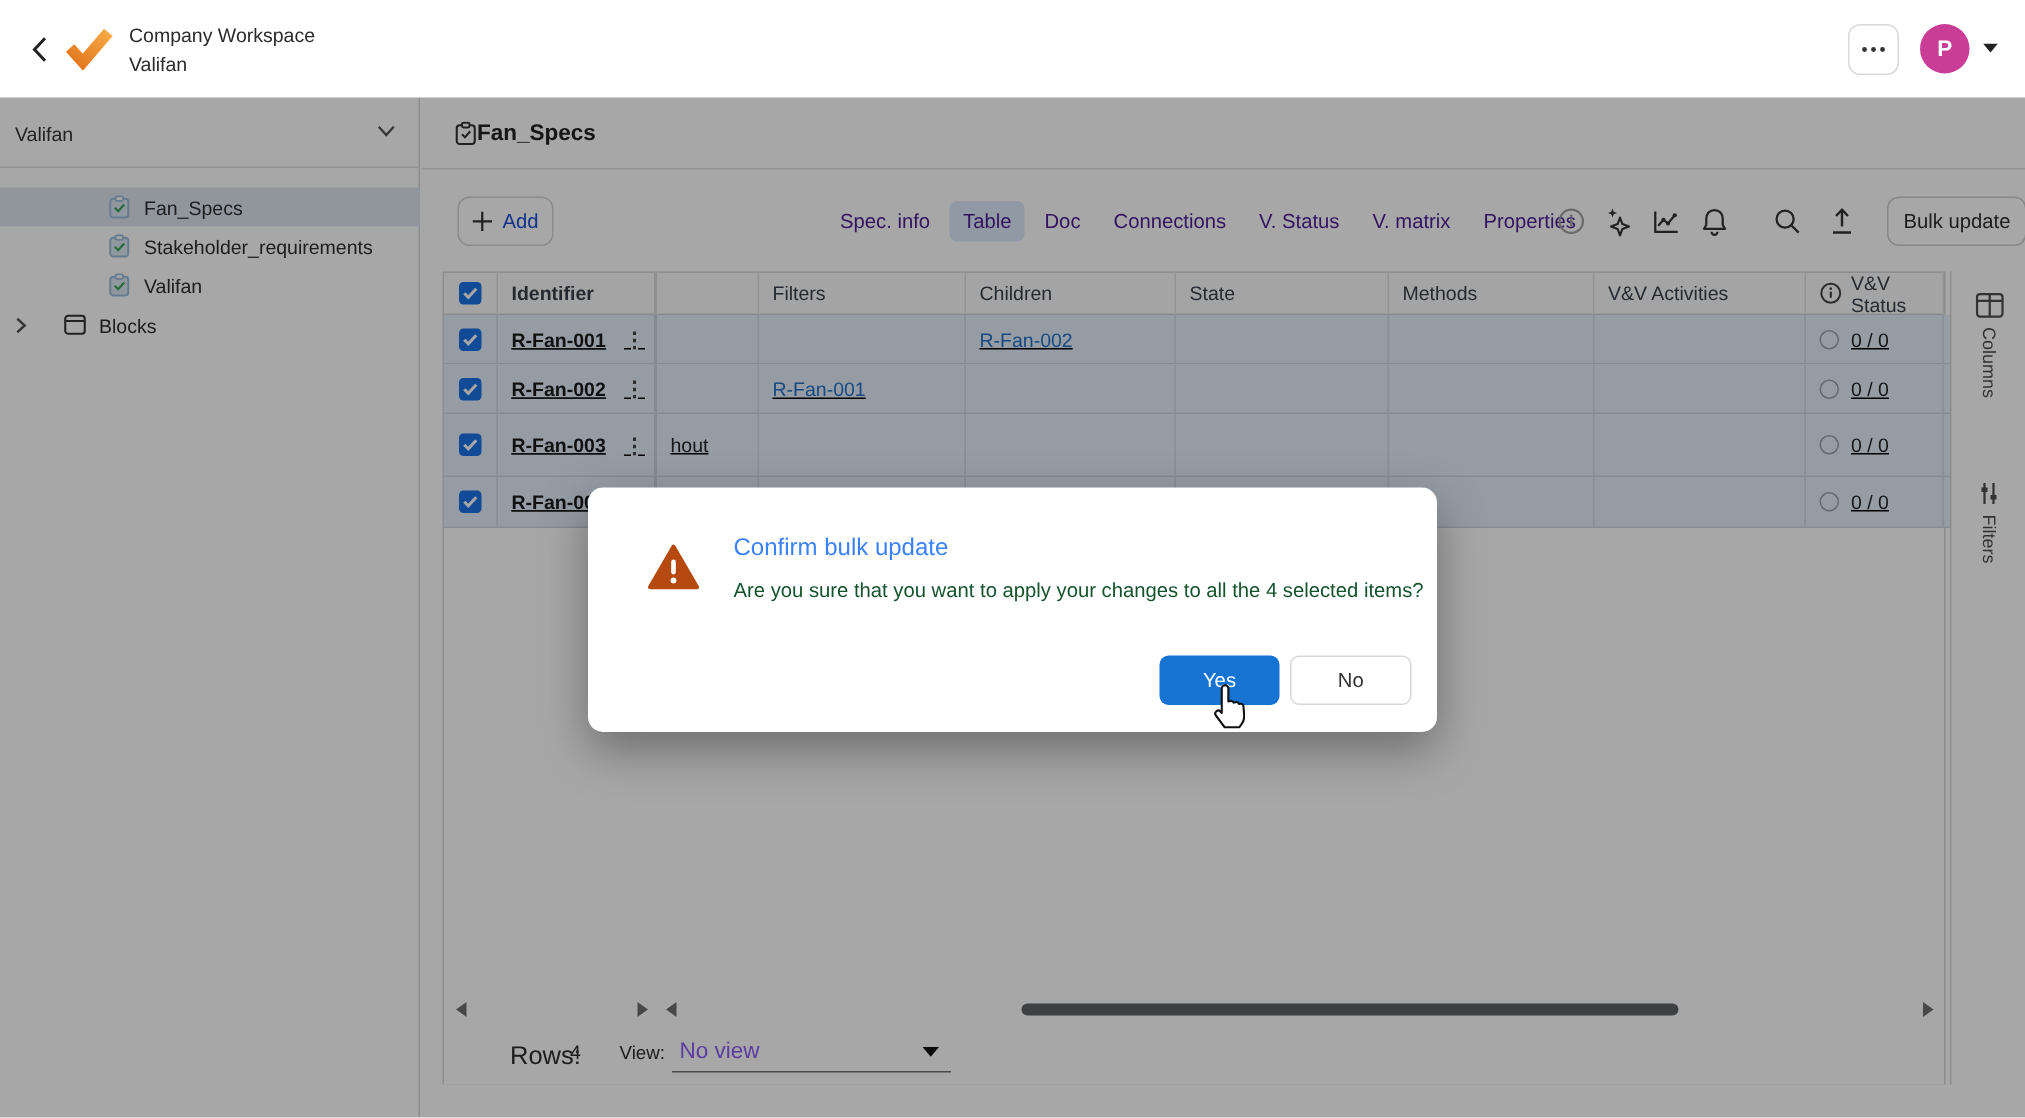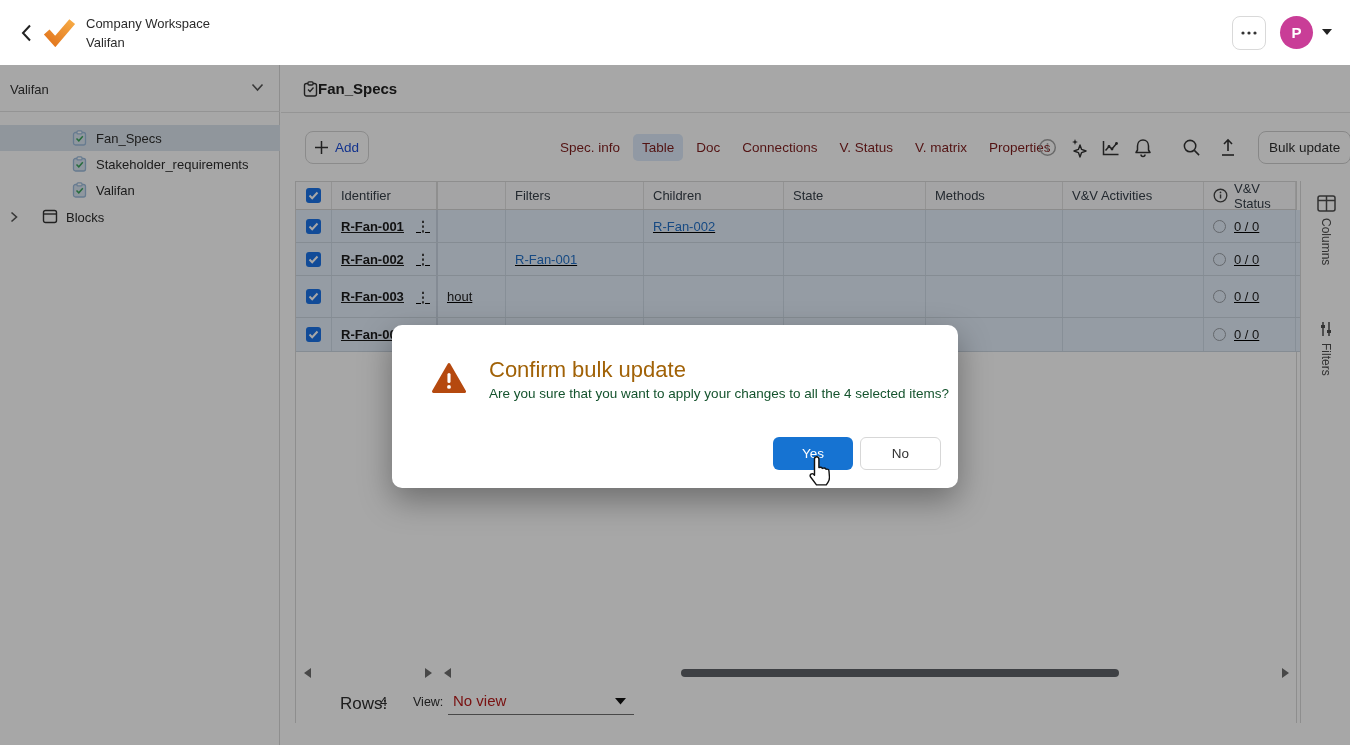--- a/index.html
+++ b/index.html
@@ -34,35 +34,35 @@
 
   
   .main { position:absolute; left:281px; top:65px; width:1069px; height:680px; background:#fff; }
   .page-titlebar { position:absolute; left:0; top:0; width:1069px; height:47px; background:#fff; }
   .page-title-icon { position:absolute; left:22px; top:16px; width:15px; height:16px; }
   .page-title { position:absolute; left:37px; top:15px; font-size:15px; font-weight:600; color:#222; }
   .titlebar-divider { position:absolute; left:0; top:47px; width:1069px; height:1px; background:#e4e4e4; }
 
   .add-btn { position:absolute; left:24px; top:66px; width:64px; height:33px; border:1px solid #d5d5d5; border-radius:8px; background:#fff; display:flex; align-items:center; justify-content:center; gap:7px; font-size:13.5px; color:#1d4ed8; cursor:pointer; }
   #tabs { position:absolute; left:270px; top:66px; height:33px; display:flex; align-items:center; gap:4px; }
-  .tab { padding:6px 9px; font-size:13.5px; color:#7f1d1d; border-radius:5px; cursor:pointer; white-space:nowrap; }
+  .tab { padding:6px 9px; font-size:13.5px; color:#4c1d95; border-radius:5px; cursor:pointer; white-space:nowrap; }
   .tab.active { background:#ddeafa; }
   .tb-icons { position:absolute; top:66px; height:33px; display:flex; align-items:center; }
   .tb-icon { width:20px; height:20px; display:flex; align-items:center; justify-content:center; cursor:pointer; }
   #icons-a { left:756px; gap:12px; }
   #icons-b { left:900px; gap:17px; }
   .bulk-btn { position:absolute; left:977px; top:66px; width:64px; height:33px; border:1px solid #cfcfcf; border-radius:8px; background:#fff; font-size:13.5px; color:#2f2f2f; display:flex; align-items:center; justify-content:center; cursor:pointer; white-space:nowrap; padding:0 10px; width:auto; }
 
   
   .panel { position:absolute; left:14px; top:116px; width:1002px; height:542px; border:1px solid #d9d9d9; border-right:1px solid #d9d9d9; background:#fff; }
   #thead { position:absolute; left:0; top:0; width:1000px; height:28px; background:#fbfbfc; border-bottom:1px solid #d5d5d5; display:flex; }
   #tbody { position:absolute; left:0; top:28px; width:1124px; display:flex; flex-direction:column;text-decoration:underline; }
   .hcell { display:flex; align-items:center; font-size:13px; color:#37404a; font-weight:500; padding-left:9px; border-right:1px solid #e1e1e1; }
   .hcell.c0 { justify-content:center; padding-left:0; }
-  .hcell.c1 { border-right:2px solid #dadada; }
+  .hcell.c1 { border-right:2px solid #dadada;font-weight:bold; }
   .trow { display:flex; background:#e4eefb; border-bottom:1px solid #ccd6e0; }
   .tcell { display:flex; align-items:center; font-size:13px; color:#222; padding-left:9px; border-right:1px solid rgba(30,45,60,0.10); overflow:hidden; }
   .tcell.c0 { justify-content:center; padding-left:0; }
   .tcell.c1 { border-right:2px solid rgba(30,45,60,0.13); justify-content:space-between; padding-right:6px; }
   .id-link { font-weight:bold; color:#1b1b1b; text-decoration:underline; cursor:pointer; }
   .kebab { color:#444; font-size:14px; font-weight:bold; letter-spacing:0; cursor:pointer; line-height:1; }
   .cell-link { color:#2472c8; cursor:pointer; }
   .checkbox { width:15px; height:15px; background:#1a73e8; border-radius:3px; display:flex; align-items:center; justify-content:center; cursor:pointer; }
   .radio { width:13px; height:13px; border:1.5px solid #9aa0a6; border-radius:50%; margin-right:8px; flex:none; }
 
@@ -76,35 +76,35 @@
   #scroll-frozen .sb-right { position:absolute; right:0; }
   #scroll-main { left:148px; top:483px; width:845px; }
   #scroll-main .sb-right { position:absolute; right:0; }
 
   
   .panel-footer { position:absolute; left:0; top:499px; width:1000px; height:42px; background:#fff; }
   .rows-label { position:absolute; left:44px; top:13px; font-size:17px; color:#2e2e2e; font-weight:500; }
   .rows-count { position:absolute; left:84px; top:13px; font-size:13px; color:#2e2e2e; }
   .view-label { position:absolute; left:117px; top:14px; font-size:12.5px; color:#2e2e2e; }
   .view-select { position:absolute; left:152px; top:6px; width:186px; height:28px; border-bottom:1px solid #6e6e6e; cursor:pointer; }
-  .view-value { position:absolute; left:5px; top:5px; font-size:15px; color:#b91c1c; }
+  .view-value { position:absolute; left:5px; top:5px; font-size:15px; color:#8b5cf6; }
   .view-caret { position:absolute; right:8px; top:11px; }
 
   
   .rail { position:absolute; left:1019px; top:116px; width:50px; height:542px; border-left:1px solid #d9d9d9; background:#fff; }
   .rail-tab { position:absolute; left:0; width:34px; display:flex; flex-direction:column; align-items:center; gap:6px; cursor:pointer; }
   .rail-label { writing-mode:vertical-rl; font-size:12px; color:#4d4d4d; }
   #rail-columns { top:14px; left:8px; }
   #rail-filters { top:140px; left:8px; }
 
   
   .dim-overlay { position:absolute; left:0; top:65px; width:1350px; height:680px; background:rgba(0,0,0,0.345); z-index:40; }
   .modal { position:absolute; left:392px; top:325px; width:566px; height:163px; background:#fff; border-radius:10px; box-shadow:0 12px 32px rgba(0,0,0,0.35); z-index:50; }
   .modal-icon { position:absolute; left:432px; top:362px; z-index:51; }
-  .modal-title { position:absolute; left:489px; top:357px; font-size:22px; color:#a16207; font-weight:500; z-index:51; }
+  .modal-title { position:absolute; left:489px; top:357px; font-size:16px; color:#3b82f6; font-weight:500; z-index:51; }
   .modal-body { position:absolute; left:489px; top:386px; font-size:13.5px; color:#14532d; z-index:51; }
   .btn-yes { position:absolute; left:773px; top:437px; width:80px; height:33px; background:#1673d2; border:none; border-radius:6px; color:#fff; font-size:13.5px; font-weight:500; font-family:"Liberation Sans",sans-serif; cursor:pointer; z-index:51; }
   .btn-no { position:absolute; left:860px; top:437px; width:81px; height:33px; background:#fff; border:1px solid #d7d7d7; border-radius:6px; color:#333; font-size:13.5px; font-family:"Liberation Sans",sans-serif; cursor:pointer; z-index:51; }
   .cursor-hand { position:absolute; left:806px; top:456px; z-index:70; pointer-events:none; }
 
   svg { display:block; }
 </style>
 </head>
 <body>
 

